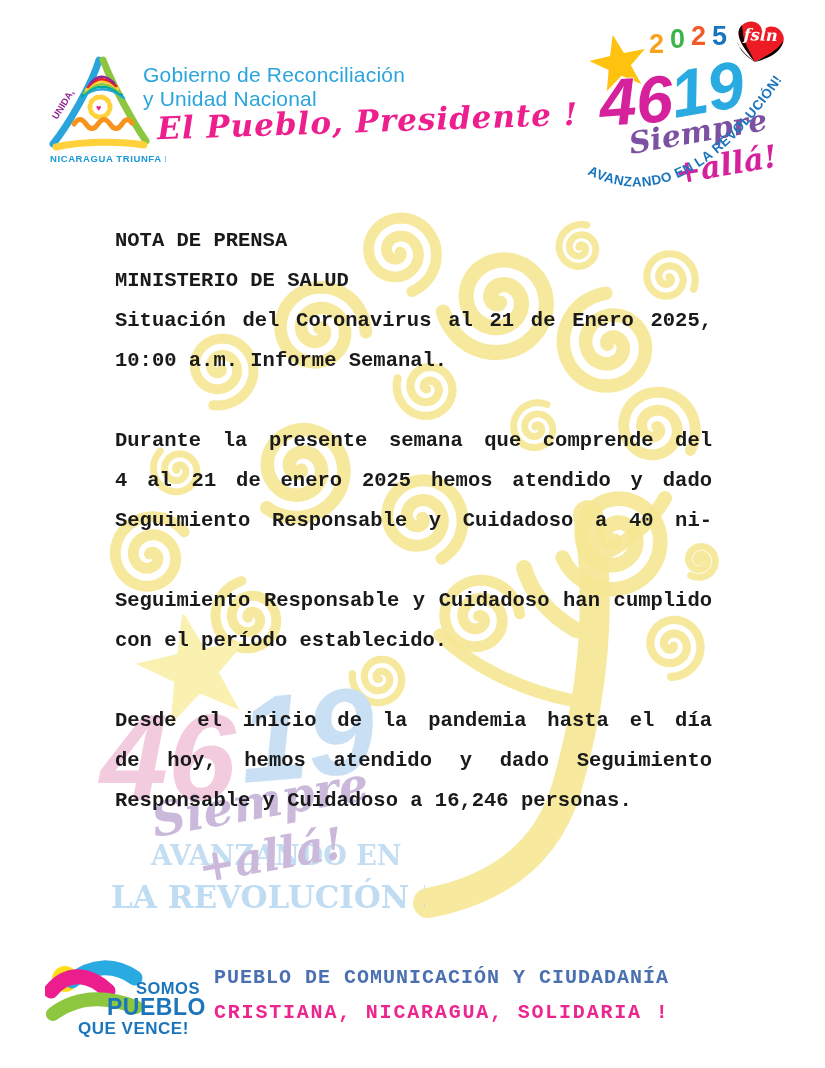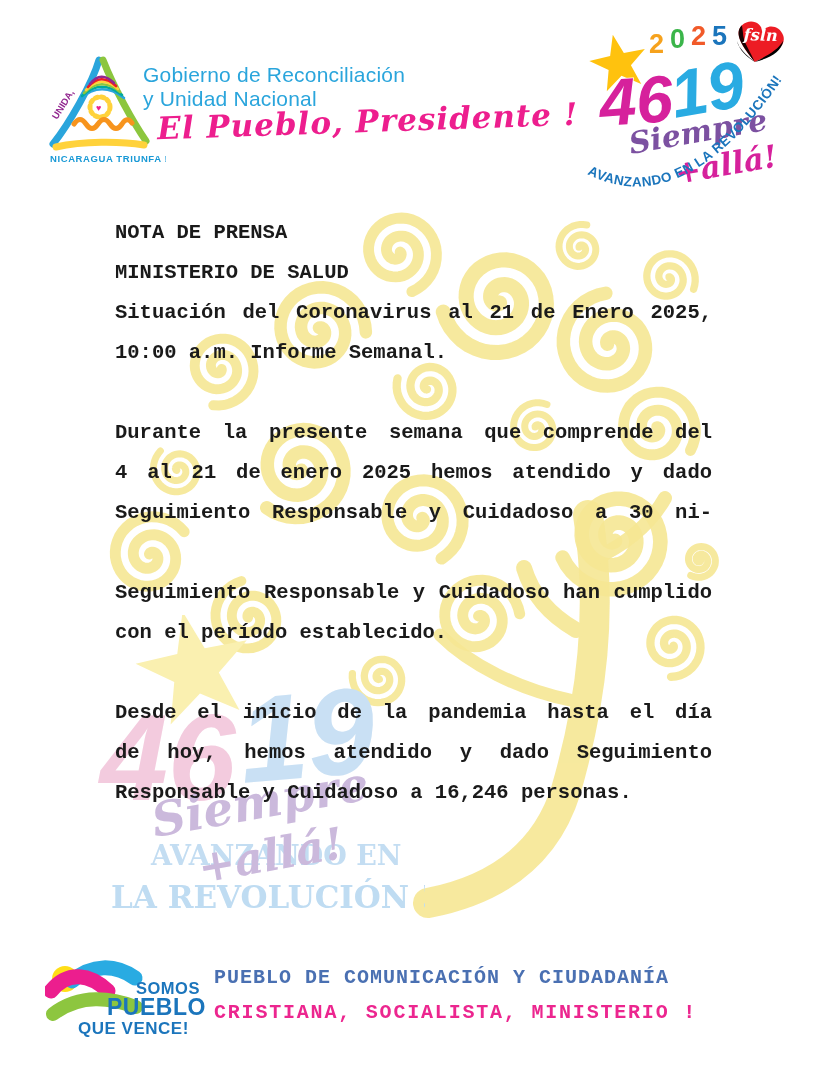--- a/index.html
+++ b/index.html
@@ -16,21 +16,21 @@
     font-weight:normal;font-size:21px;line-height:24px;letter-spacing:.2px;}
   .slogan{position:absolute;left:157px;top:103px;z-index:4;color:var(--script-pink);
     font-family:"DejaVu Serif",serif;font-style:italic;font-weight:bold;font-size:31px;
     transform:rotate(-2deg);letter-spacing:1px;white-space:nowrap;}
   .right-logo{position:absolute;left:583px;top:6px;width:232px;height:206px;z-index:3;}
 
   
   .bodytext{position:absolute;left:115px;top:213px;width:597px;z-index:3;
     font-family:"Liberation Mono","DejaVu Sans Mono",monospace;font-weight:bold;
     font-size:20.5px;color:var(--body-ink);}
-  .para{margin:0 0 40px 0;}
+  .para{margin:8px 0 40px 0;}
   .line{height:40px;line-height:40px;overflow:hidden;white-space:pre;}
   .line.j{text-align:justify;white-space:normal;}
   .line.j::after{content:"";display:inline-block;width:100%;height:0;}
 
   
   .pueblo-logo{position:absolute;left:45px;top:955px;width:165px;height:95px;z-index:3;}
   .footer-line1{position:absolute;left:214px;top:966px;z-index:3;color:var(--footer-blue);
     font-family:"Liberation Mono","DejaVu Sans Mono",monospace;font-weight:bold;font-size:20px;letter-spacing:1px;white-space:nowrap;}
   .footer-line2{position:absolute;left:214px;top:1001px;z-index:3;color:var(--footer-pink);
     font-family:"Liberation Mono","DejaVu Sans Mono",monospace;font-weight:bold;font-size:20px;letter-spacing:1.8px;white-space:nowrap;}
@@ -142,21 +142,21 @@
   <div class="bodytext">
       <div class="para">
         <div class="line">NOTA DE PRENSA</div>
         <div class="line">MINISTERIO DE SALUD</div>
         <div class="line j">Situación del Coronavirus al 21 de Enero 2025,</div>
         <div class="line">10:00 a.m. Informe Semanal.</div>
       </div>
       <div class="para">
         <div class="line j">Durante la presente semana que comprende del</div>
         <div class="line j">4 al 21 de enero 2025 hemos atendido y dado</div>
-        <div class="line j">Seguimiento Responsable y Cuidadoso a 30 ni-</div>
+        <div class="line j">Seguimiento Responsable y Cuidadoso a 40 ni-</div>
       </div>
       <div class="para">
         <div class="line j">Seguimiento Responsable y Cuidadoso han cumplido</div>
         <div class="line">con el período establecido.</div>
       </div>
       <div class="para">
         <div class="line j">Desde el inicio de la pandemia hasta el día</div>
         <div class="line j">de hoy, hemos atendido y dado Seguimiento</div>
         <div class="line">Responsable y Cuidadoso a 16,246 personas.</div>
       </div>
@@ -170,15 +170,15 @@
       <path d="M 8 59 C 36 38, 66 43, 91 52" stroke="#8DC63F" stroke-width="14"></path>
     </g>
     <g fill="#1B75BC" font-weight="bold">
       <text x="91" y="39" font-size="16.5" letter-spacing="0.5">SOMOS</text>
       <text x="62" y="60" font-size="23" letter-spacing="0.5">PUEBLO</text>
       <text x="33" y="79" font-size="17" letter-spacing="0.5">QUE VENCE!</text>
     </g>
   </svg>
 
   <div class="footer-line1">PUEBLO DE COMUNICACIÓN Y CIUDADANÍA</div>
-  <div class="footer-line2">CRISTIANA, SOCIALISTA, MINISTERIO !</div>
+  <div class="footer-line2">CRISTIANA, NICARAGUA, SOLIDARIA !</div>
 
 </div>
 
 </body></html>

